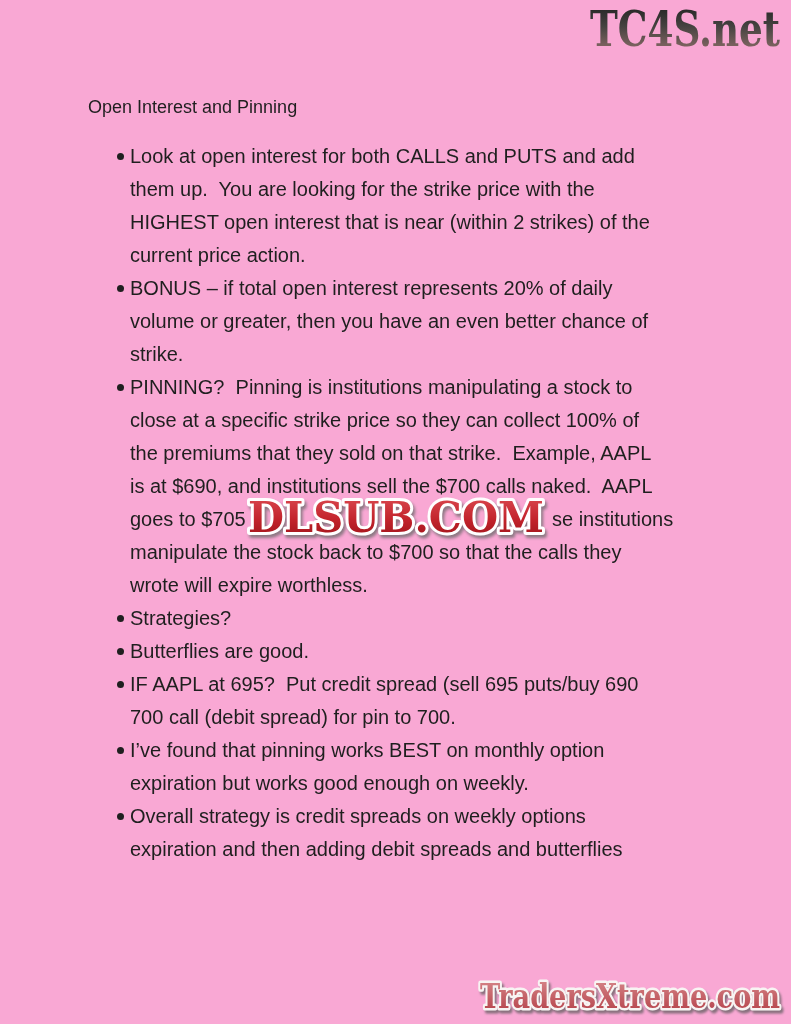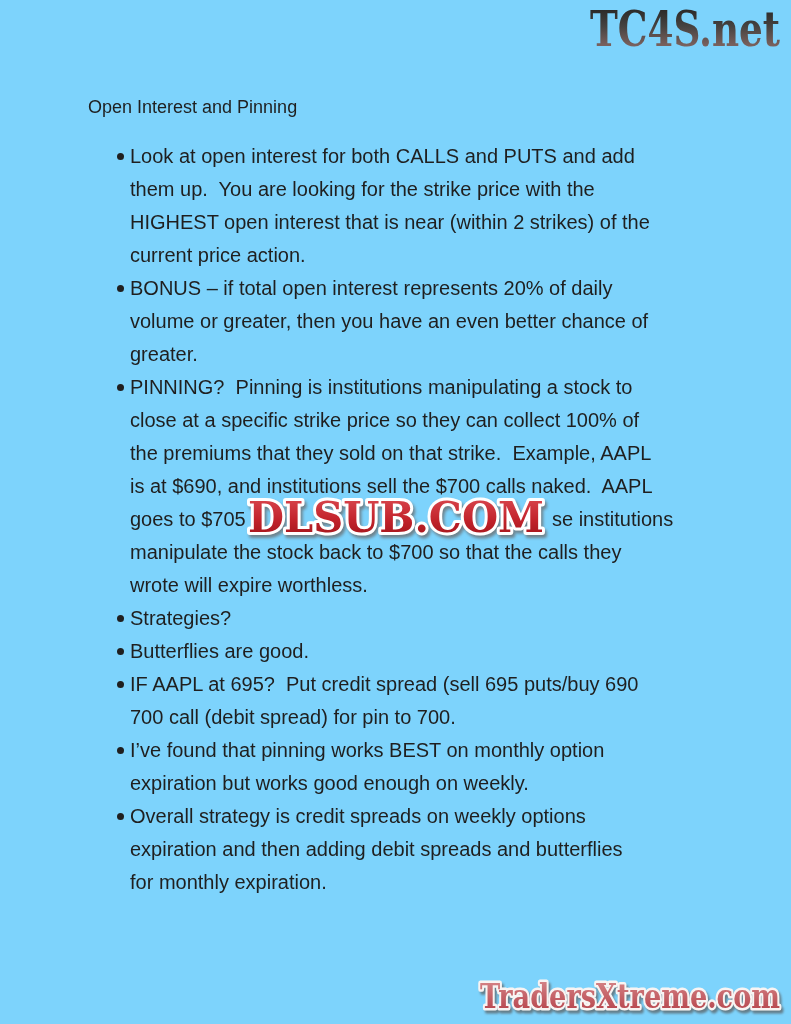--- a/index.html
+++ b/index.html
@@ -1,20 +1,20 @@
 <!DOCTYPE html>
 <html><head>
 <meta charset="utf-8">
 <style>
   html, body { margin: 0; padding: 0; background: #e8e8e8; }
   .page {
     position: relative;
     width: 791px;
     height: 1024px;
-    background: #7dd3fc;
+    background: #f9a8d4;
     overflow: hidden;
     font-family: "Liberation Sans", sans-serif;
     color: #1f1f1f;
   }
 
   
   .top-logo {
     position: absolute;
     top: 3px;
     right: 4px;
@@ -126,21 +126,21 @@
           <div class="line">them up.  You are looking for the strike price with the</div>
           <div class="line">HIGHEST open interest that is near (within 2 strikes) of the</div>
           <div class="line">current price action.</div>
         </div>
       </div>
       <div class="bullet">
         <span class="dot"></span>
         <div class="lines">
           <div class="line">BONUS – if total open interest represents 20% of daily</div>
           <div class="line">volume or greater, then you have an even better chance of</div>
-          <div class="line">greater.</div>
+          <div class="line">strike.</div>
         </div>
       </div>
       <div class="bullet">
         <span class="dot"></span>
         <div class="lines">
           <div class="line">PINNING?  Pinning is institutions manipulating a stock to</div>
           <div class="line">close at a specific strike price so they can collect 100% of</div>
           <div class="line">the premiums that they sold on that strike.  Example, AAPL</div>
           <div class="line">is at $690, and institutions sell the $700 calls naked.  AAPL</div>
           <div class="line split"><span>goes to $705</span><span class="after-frag">se institutions</span></div>
@@ -172,21 +172,20 @@
         <div class="lines">
           <div class="line">I’ve found that pinning works BEST on monthly option</div>
           <div class="line">expiration but works good enough on weekly.</div>
         </div>
       </div>
       <div class="bullet">
         <span class="dot"></span>
         <div class="lines">
           <div class="line">Overall strategy is credit spreads on weekly options</div>
           <div class="line">expiration and then adding debit spreads and butterflies</div>
-          <div class="line">for monthly expiration.</div>
         </div>
       </div>
     </div>
 
   <svg class="watermark" viewBox="0 0 314 52">
     <defs>
       <linearGradient id="wmgrad" x1="0" y1="0" x2="0" y2="1">
         <stop offset="0" stop-color="#dd4d54"></stop>
         <stop offset="0.55" stop-color="#c2232b"></stop>
         <stop offset="1" stop-color="#9a1118"></stop>

